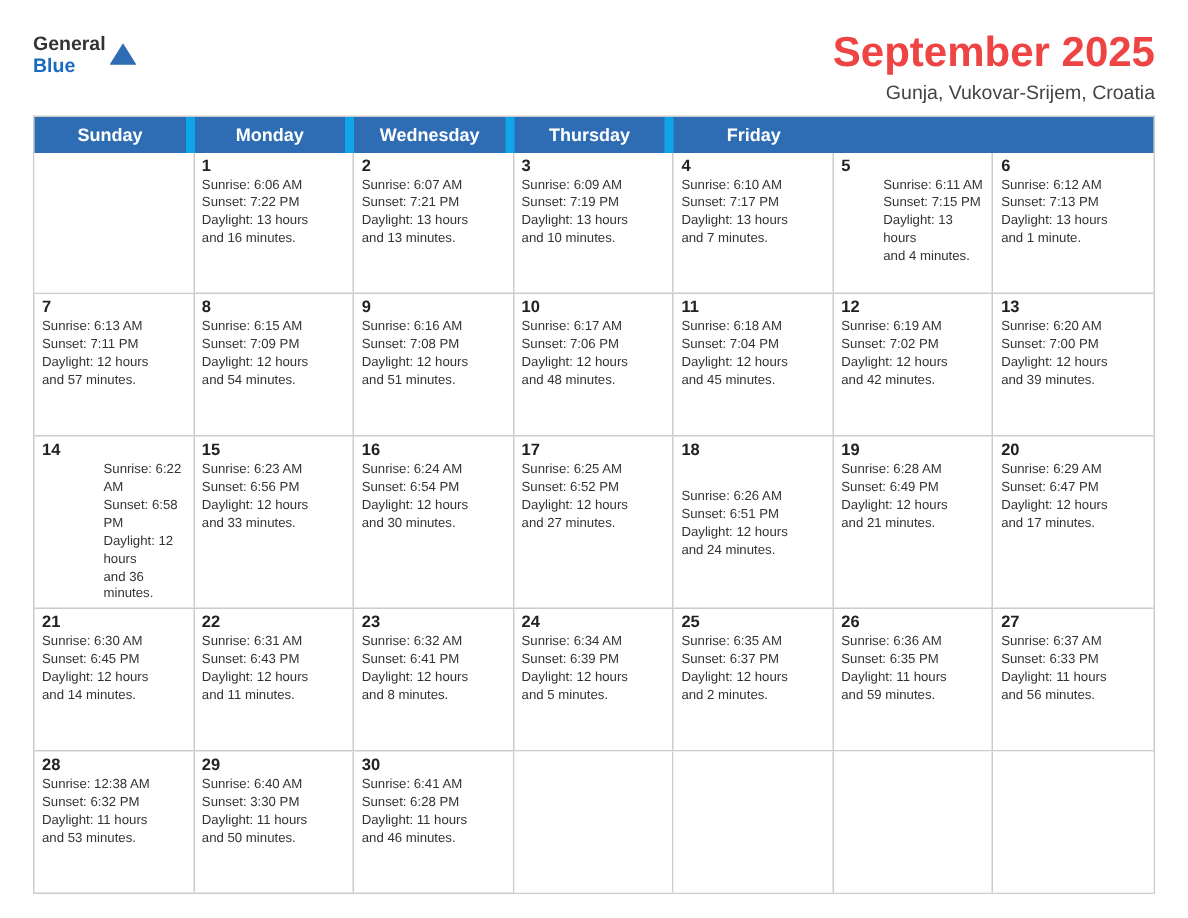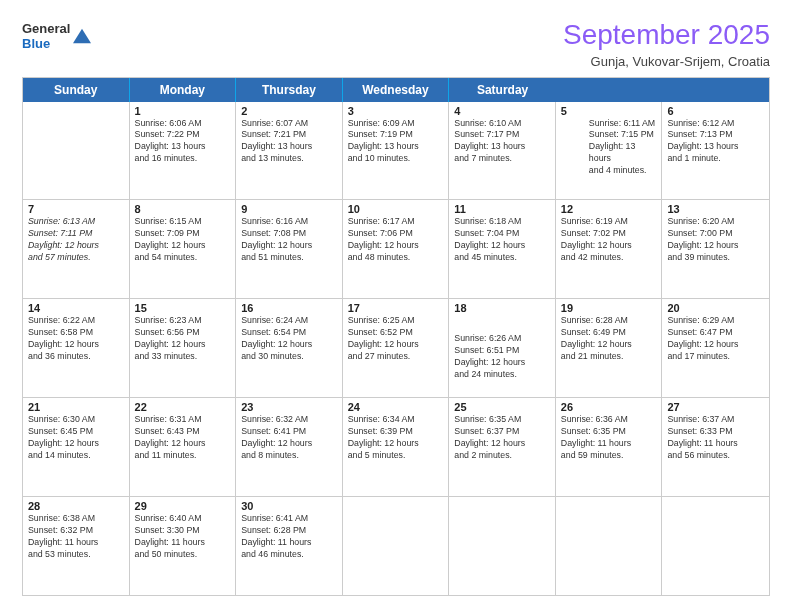--- a/index.html
+++ b/index.html
@@ -41,22 +41,22 @@
       width: 18px;
       height: 18px;
       margin-left: 3px;
       margin-top: -2px;
     }
     .title-block {
       text-align: right;
     }
     .title-block h1 {
       font-size: 28px;
-      font-weight: normal;
-      color: #8b5cf6;
+      font-weight: bold;
+      color: #ef4444;
       line-height: 1.2;
     }
     .title-block .subtitle {
       font-size: 13px;
       color: #444;
       margin-top: 2px;
     }
     .calendar {
       flex: 1;
       display: flex;
@@ -68,21 +68,21 @@
       display: grid;
       grid-template-columns: repeat(7, 1fr);
       background: #2e6db4;
     }
     .cal-header-cell {
       color: #fff;
       font-size: 12px;
       font-weight: bold;
       text-align: center;
       padding: 5px 2px;
-      border-right: 1px solid #0ea5e9;
+      border-right: 6px solid #0ea5e9;
     }
     .cal-header-cell:last-child { border-right: none; }
     .cal-body {
       flex: 1;
       display: flex;
       flex-direction: column;
     }
     .cal-row {
       display: grid;
       grid-template-columns: repeat(7, 1fr);
@@ -132,23 +132,23 @@
     <div class="title-block">
       <h1>September 2025</h1>
       <div class="subtitle">Gunja, Vukovar-Srijem, Croatia</div>
     </div>
   </div>
 
   <div class="calendar">
     <div class="cal-header-row">
     <div class="cal-header-cell">Sunday</div>
         <div class="cal-header-cell">Monday</div>
+        <div class="cal-header-cell">Wednesday</div>
         <div class="cal-header-cell">Thursday</div>
-        <div class="cal-header-cell">Wednesday</div>
-        <div class="cal-header-cell">Saturday</div>
+        <div class="cal-header-cell">Friday</div>
       </div>
     <div class="cal-body">
     <div class="cal-row">
           <div class="cal-cell empty-cell"></div>
           <div class="cal-cell">
             <div class="day-number">1</div>
             <div class="cell-info" style="white-space: pre-line;">Sunrise: 6:06 AM
 Sunset: 7:22 PM
 Daylight: 13 hours
 and 16 minutes.</div>
@@ -185,21 +185,21 @@
             <div class="day-number">6</div>
             <div class="cell-info" style="white-space: pre-line;">Sunrise: 6:12 AM
 Sunset: 7:13 PM
 Daylight: 13 hours
 and 1 minute.</div>
           </div>
         </div>
         <div class="cal-row">
           <div class="cal-cell">
             <div class="day-number">7</div>
-            <div class="cell-info" style="white-space: pre-line; font-style: italic;">Sunrise: 6:13 AM
+            <div class="cell-info" style="white-space: pre-line;">Sunrise: 6:13 AM
 Sunset: 7:11 PM
 Daylight: 12 hours
 and 57 minutes.</div>
           </div>
           <div class="cal-cell">
             <div class="day-number">8</div>
             <div class="cell-info" style="white-space: pre-line;">Sunrise: 6:15 AM
 Sunset: 7:09 PM
 Daylight: 12 hours
 and 54 minutes.</div>
@@ -236,21 +236,21 @@
             <div class="day-number">13</div>
             <div class="cell-info" style="white-space: pre-line;">Sunrise: 6:20 AM
 Sunset: 7:00 PM
 Daylight: 12 hours
 and 39 minutes.</div>
           </div>
         </div>
         <div class="cal-row">
           <div class="cal-cell">
             <div class="day-number">14</div>
-            <div class="cell-info" style="white-space: pre-line;">Sunrise: 6:22 AM
+            <div class="cell-info" style="white-space: pre-line; margin-left: 41px;">Sunrise: 6:22 AM
 Sunset: 6:58 PM
 Daylight: 12 hours
 and 36 minutes.</div>
           </div>
           <div class="cal-cell">
             <div class="day-number">15</div>
             <div class="cell-info" style="white-space: pre-line;">Sunrise: 6:23 AM
 Sunset: 6:56 PM
 Daylight: 12 hours
 and 33 minutes.</div>
@@ -338,21 +338,21 @@
             <div class="day-number">27</div>
             <div class="cell-info" style="white-space: pre-line;">Sunrise: 6:37 AM
 Sunset: 6:33 PM
 Daylight: 11 hours
 and 56 minutes.</div>
           </div>
         </div>
         <div class="cal-row">
           <div class="cal-cell">
             <div class="day-number">28</div>
-            <div class="cell-info" style="white-space: pre-line;">Sunrise: 6:38 AM
+            <div class="cell-info" style="white-space: pre-line;">Sunrise: 12:38 AM
 Sunset: 6:32 PM
 Daylight: 11 hours
 and 53 minutes.</div>
           </div>
           <div class="cal-cell">
             <div class="day-number">29</div>
             <div class="cell-info" style="white-space: pre-line;">Sunrise: 6:40 AM
 Sunset: 3:30 PM
 Daylight: 11 hours
 and 50 minutes.</div>

